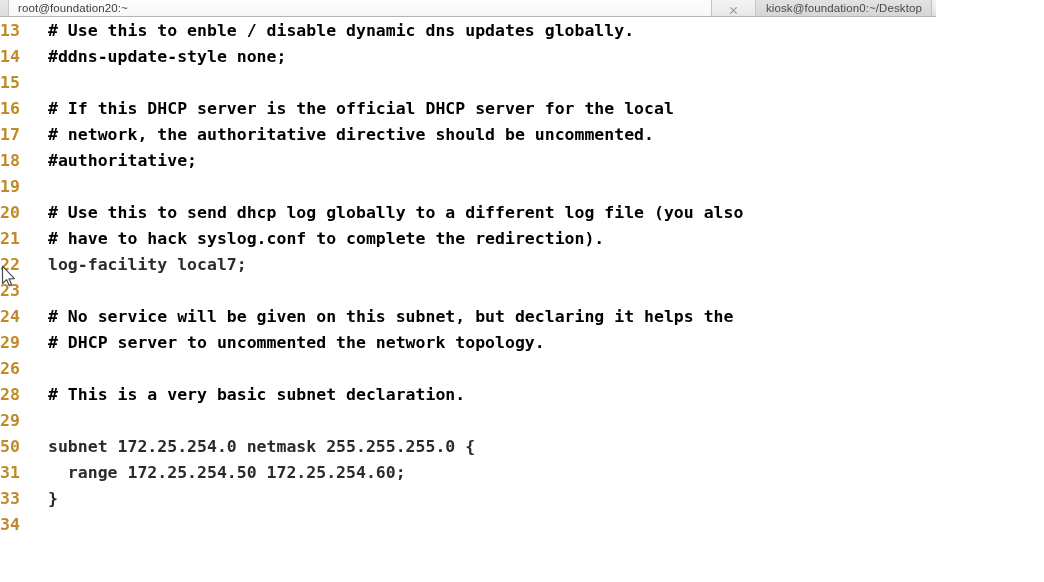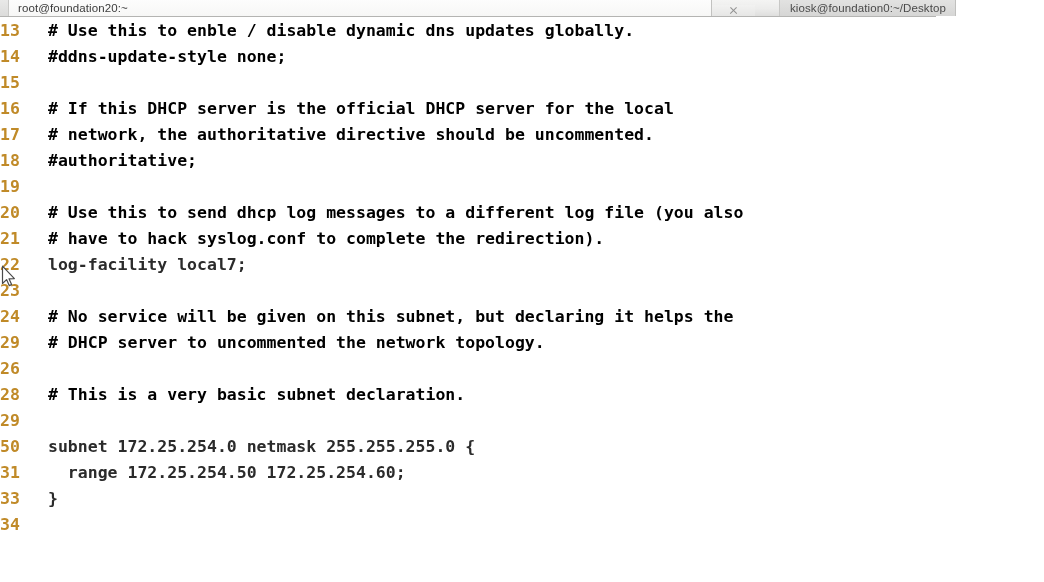--- a/index.html
+++ b/index.html
@@ -54,21 +54,20 @@
     box-shadow: inset 0 1px 0 #ffffff;
     width: 712px;
     flex: 0 0 712px;
   }
 
   .tab-inactive {
     background: linear-gradient(to bottom, #e3e3e2 0%, #d6d6d5 100%);
     border-left: 1px solid #c8c8c6;
     border-right: 1px solid #c0c0be;
     color: #4a4a4a;
-    margin-left: 24px;
   }
 
   .tab-spacer {
     flex: 0 0 auto;
     width: 43px;
     display: flex;
     align-items: center;
     justify-content: center;
     background: linear-gradient(to bottom, #f2f2f1 0%, #e6e6e5 100%);
   }
@@ -179,21 +178,21 @@
   </div>
 
   <div class="editor" id="editor">
       <div class="code-line"><div class="gutter">13</div><div class="code-text tok-comment"># Use this to enble / disable dynamic dns updates globally.</div></div>
       <div class="code-line"><div class="gutter">14</div><div class="code-text tok-comment">#ddns-update-style none;</div></div>
       <div class="code-line"><div class="gutter">15</div><div class="code-text tok-comment"></div></div>
       <div class="code-line"><div class="gutter">16</div><div class="code-text tok-comment"># If this DHCP server is the official DHCP server for the local</div></div>
       <div class="code-line"><div class="gutter">17</div><div class="code-text tok-comment"># network, the authoritative directive should be uncommented.</div></div>
       <div class="code-line"><div class="gutter">18</div><div class="code-text tok-comment">#authoritative;</div></div>
       <div class="code-line"><div class="gutter">19</div><div class="code-text tok-comment"></div></div>
-      <div class="code-line"><div class="gutter">20</div><div class="code-text tok-comment"># Use this to send dhcp log messages to a different log file (you also</div></div>
+      <div class="code-line"><div class="gutter">20</div><div class="code-text tok-comment"># Use this to send dhcp log globally to a different log file (you also</div></div>
       <div class="code-line"><div class="gutter">21</div><div class="code-text tok-comment"># have to hack syslog.conf to complete the redirection).</div></div>
       <div class="code-line"><div class="gutter">22</div><div class="code-text tok-code">log-facility local7;</div></div>
       <div class="code-line"><div class="gutter">23</div><div class="code-text tok-code"></div></div>
       <div class="code-line"><div class="gutter">24</div><div class="code-text tok-comment"># No service will be given on this subnet, but declaring it helps the</div></div>
       <div class="code-line"><div class="gutter">29</div><div class="code-text tok-comment"># DHCP server to uncommented the network topology.</div></div>
       <div class="code-line"><div class="gutter">26</div><div class="code-text tok-code"></div></div>
       <div class="code-line"><div class="gutter">28</div><div class="code-text tok-comment"># This is a very basic subnet declaration.</div></div>
       <div class="code-line"><div class="gutter">29</div><div class="code-text tok-code"></div></div>
       <div class="code-line"><div class="gutter">50</div><div class="code-text tok-code">subnet 172.25.254.0 netmask 255.255.255.0 {</div></div>
       <div class="code-line"><div class="gutter">31</div><div class="code-text tok-code">  range 172.25.254.50 172.25.254.60;</div></div>

